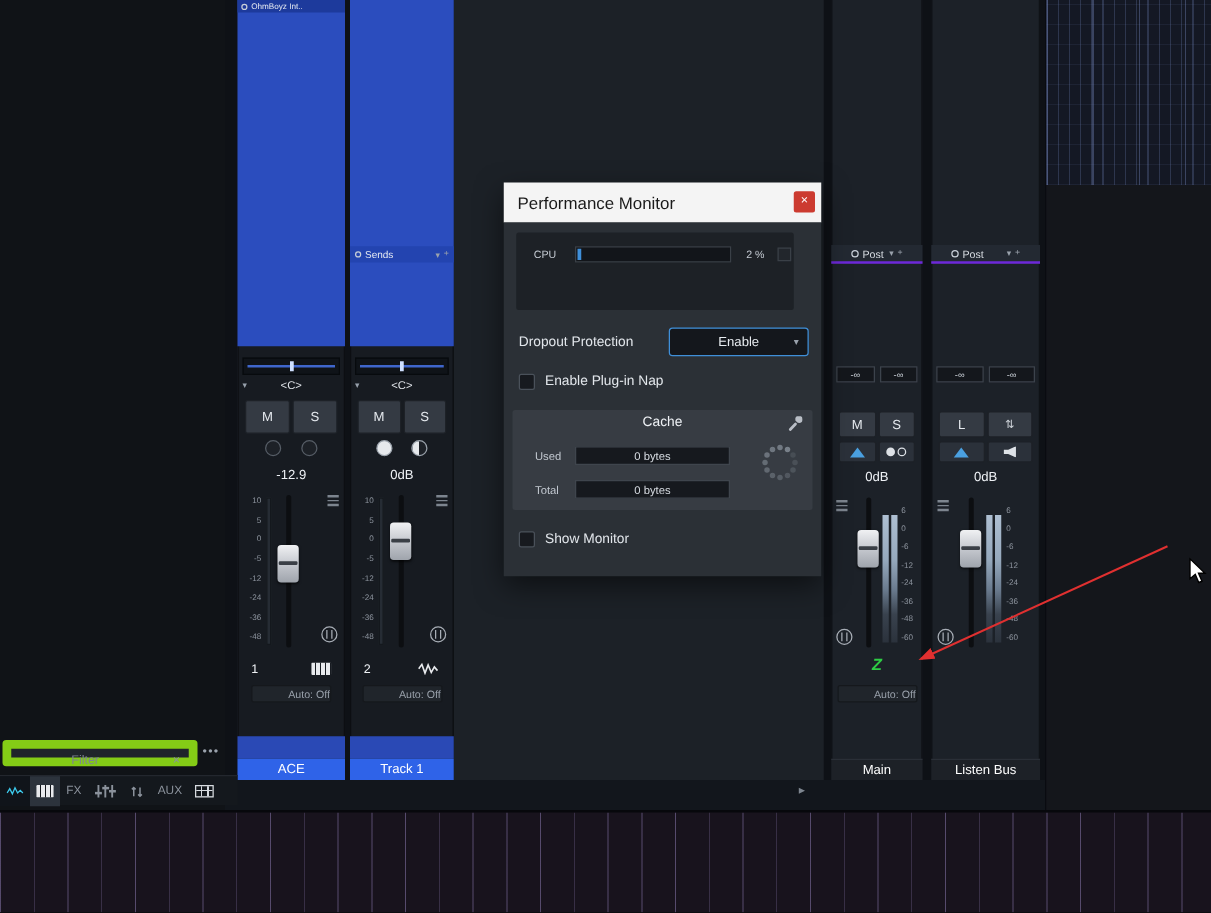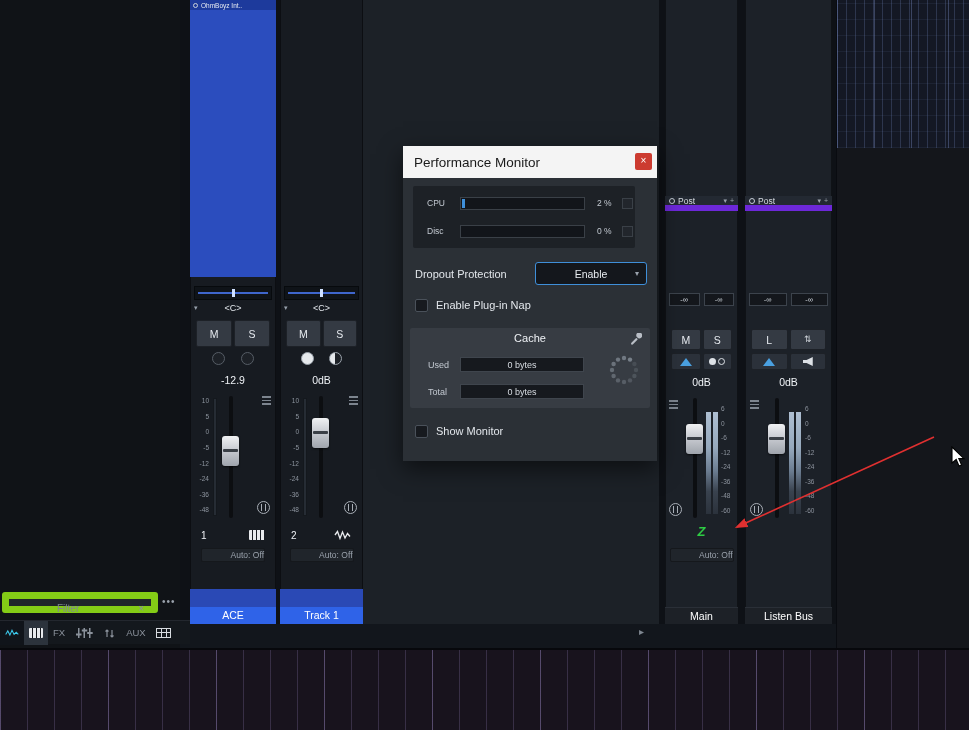--- a/index.html
+++ b/index.html
@@ -28,21 +28,21 @@
   
   .strip{position:absolute;top:0;height:624px;background:#171b21;z-index:3;
          box-shadow:inset 1px 0 0 rgba(0,0,0,.45), inset -1px 0 0 rgba(0,0,0,.45)}
   .strip.dark{background:#1c2128}
   .ins-area{position:absolute;left:0;right:0;top:0;height:277px;background:#2b4dbe}
   .dev-hdr{position:absolute;left:0;right:0;top:0;height:10px;background:#1d3a9c;display:flex;align-items:center;
            padding:0 3px;font-size:6.5px;color:#e7ebf2;white-space:nowrap;overflow:hidden}
   .s-hdr{position:absolute;left:0;right:0;height:13px;background:#2344b0;display:flex;align-items:center;
          padding:0 4px;font-size:8px;color:#e7ebf2}
   .post-hdr{position:absolute;left:0;right:0;top:196px;height:15px;background:#232932;display:flex;align-items:center;
-            padding:0 4px;font-size:8.5px;color:#d7dce2;border-bottom:6px solid #6d28d9}
+            padding:0 16px;font-size:8.5px;color:#d7dce2;border-bottom:2px solid #6d28d9}
   .hdr-right{margin-left:auto;display:flex;gap:3px;font-size:7px;color:#9aa2ac}
   .pwr{display:inline-block;width:6px;height:6px;border:1px solid #c8cfd8;border-radius:50%;margin-right:3px;flex:0 0 auto}
   .pwr.sm{width:5px;height:5px}
 
   .pan-row{position:absolute;left:4px;right:4px;top:286px;height:14px;background:#0f1318;border:1px solid #070a0d}
   .pan-line{position:absolute;left:3px;right:3px;top:5px;height:2px;background:#3f66cc}
   .pan-tick{position:absolute;left:50%;margin-left:-1.5px;top:2px;width:3px;height:8px;background:#cfe0ff}
   .pan-label{position:absolute;left:0;right:0;top:303px;height:13px;text-align:center;font-size:9px;color:#e3e7ec}
   .expander{position:absolute;left:4px;top:1px;font-size:7px;color:#97a0ab}
 
@@ -213,20 +213,30 @@
     <div class="idx-row">
       <span>1</span>
       <span class="kb-ic"></span>
     </div>
     <div class="auto-box">Auto: Off</div>
     <div class="color-band"></div>
     <div class="nameplate blue">ACE</div>
   </div>
 
   <div class="strip" style="left:280px;width:83px">
+    <div class="ins-area">
+      <div class="s-hdr" style="top:197px">
+        <span class="pwr sm"></span>
+        <span>Sends</span>
+        <span class="hdr-right">
+          <span>▾</span>
+          <span>+</span>
+        </span>
+      </div>
+    </div>
     <div class="pan-row">
       <i class="pan-line"></i>
       <i class="pan-tick"></i>
     </div>
     <div class="pan-label">
       <span class="expander">▾</span>
       <span>&lt;C&gt;</span>
     </div>
     <div class="ms-row tall">
       <div class="ms-btn">M</div>
@@ -388,28 +398,20 @@
       <span class="dlg-close">×</span>
     </div>
     <div class="dlg-body">
       <div class="perf-panel">
         <div class="pm-row" style="top:11px">
           <span class="pm-label">CPU</span>
           <span class="pm-bar">
               <i class="pm-fill" style="width:3px"></i>
             </span>
           <span class="pm-val">2 %</span>
-          <span class="pm-sq"></span>
-        </div>
-        <div class="pm-row" style="top:39px">
-          <span class="pm-label">Disc</span>
-          <span class="pm-bar">
-              <i class="pm-fill" style="width:0"></i>
-            </span>
-          <span class="pm-val">0 %</span>
           <span class="pm-sq"></span>
         </div>
       </div>
 
       <span class="dd-label">Dropout Protection</span>
       <div class="dropdown">
         <span>Enable</span>
         <span class="dd-chev">▾</span>
       </div>
 

